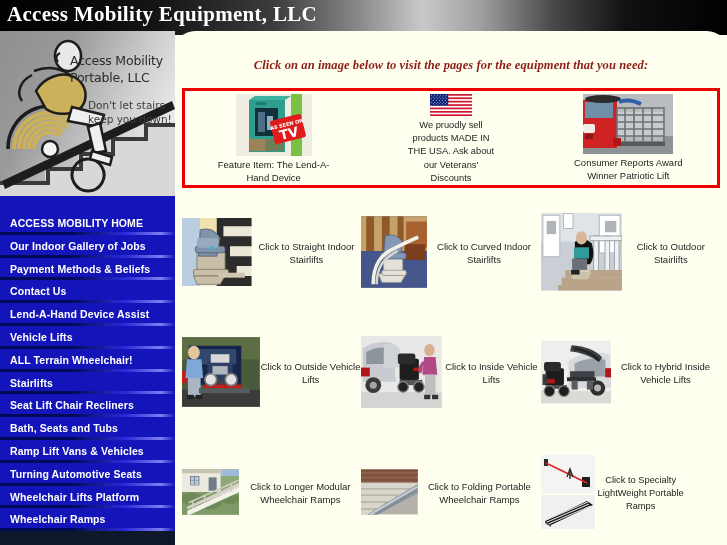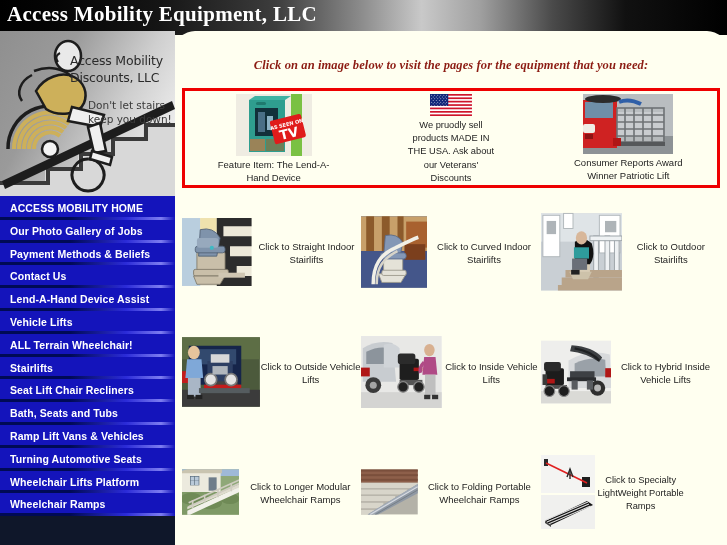--- a/index.html
+++ b/index.html
@@ -78,21 +78,21 @@
     color: #3a3a3a;
     line-height: 1.32;
     text-align: left;
   }
 
   
   .nav {
     position: relative;
     width: 175px;
     background: #1414bb;
-    padding-top: 1px;
+    padding-top: 16px;
   }
   .nav-item {
     position: relative;
     height: 22.8px;
     line-height: 22.8px;
     padding-left: 10px;
     color: #ffffff;
     font-size: 10.5px;
     font-weight: bold;
     font-family: "Liberation Sans", sans-serif;
@@ -225,28 +225,28 @@
 
         <path d="M32,44 C20,50 16,62 22,70" fill="none" stroke="#1d1d1d" stroke-width="2.5"></path>
         <path d="M34,40 C50,34 64,38 72,46" fill="none" stroke="#1d1d1d" stroke-width="2.5"></path>
 
         <path d="M72,76 L104,84 L100,96 L68,90 Z" fill="#f0f0f0" stroke="#1d1d1d" stroke-width="2.5"></path>
         <path d="M100,92 L106,120 L94,122 L88,96 Z" fill="#f0f0f0" stroke="#1d1d1d" stroke-width="2.5"></path>
         <path d="M92,120 L112,126 L110,134 L90,128 Z" fill="#f0f0f0" stroke="#1d1d1d" stroke-width="2.5"></path>
       </svg>
       <div class="logo-text">
         <div>Access Mobility</div>
-        <div>Discounts, LLC</div>
+        <div>Portable, LLC</div>
       </div>
       <div class="logo-tag">Don't let stairs keep you down!</div>
     </div>
 
     <nav class="nav">
       <div class="nav-item">ACCESS MOBILITY HOME</div>
-      <div class="nav-item">Our Photo Gallery of Jobs</div>
+      <div class="nav-item">Our Indoor Gallery of Jobs</div>
       <div class="nav-item">Payment Methods &amp; Beliefs</div>
       <div class="nav-item">Contact Us</div>
       <div class="nav-item">Lend-A-Hand Device Assist</div>
       <div class="nav-item">Vehicle Lifts</div>
       <div class="nav-item">ALL Terrain Wheelchair!</div>
       <div class="nav-item">Stairlifts</div>
       <div class="nav-item">Seat Lift Chair Recliners</div>
       <div class="nav-item">Bath, Seats and Tubs</div>
       <div class="nav-item">Ramp Lift Vans &amp; Vehicles</div>
       <div class="nav-item">Turning Automotive Seats</div>

